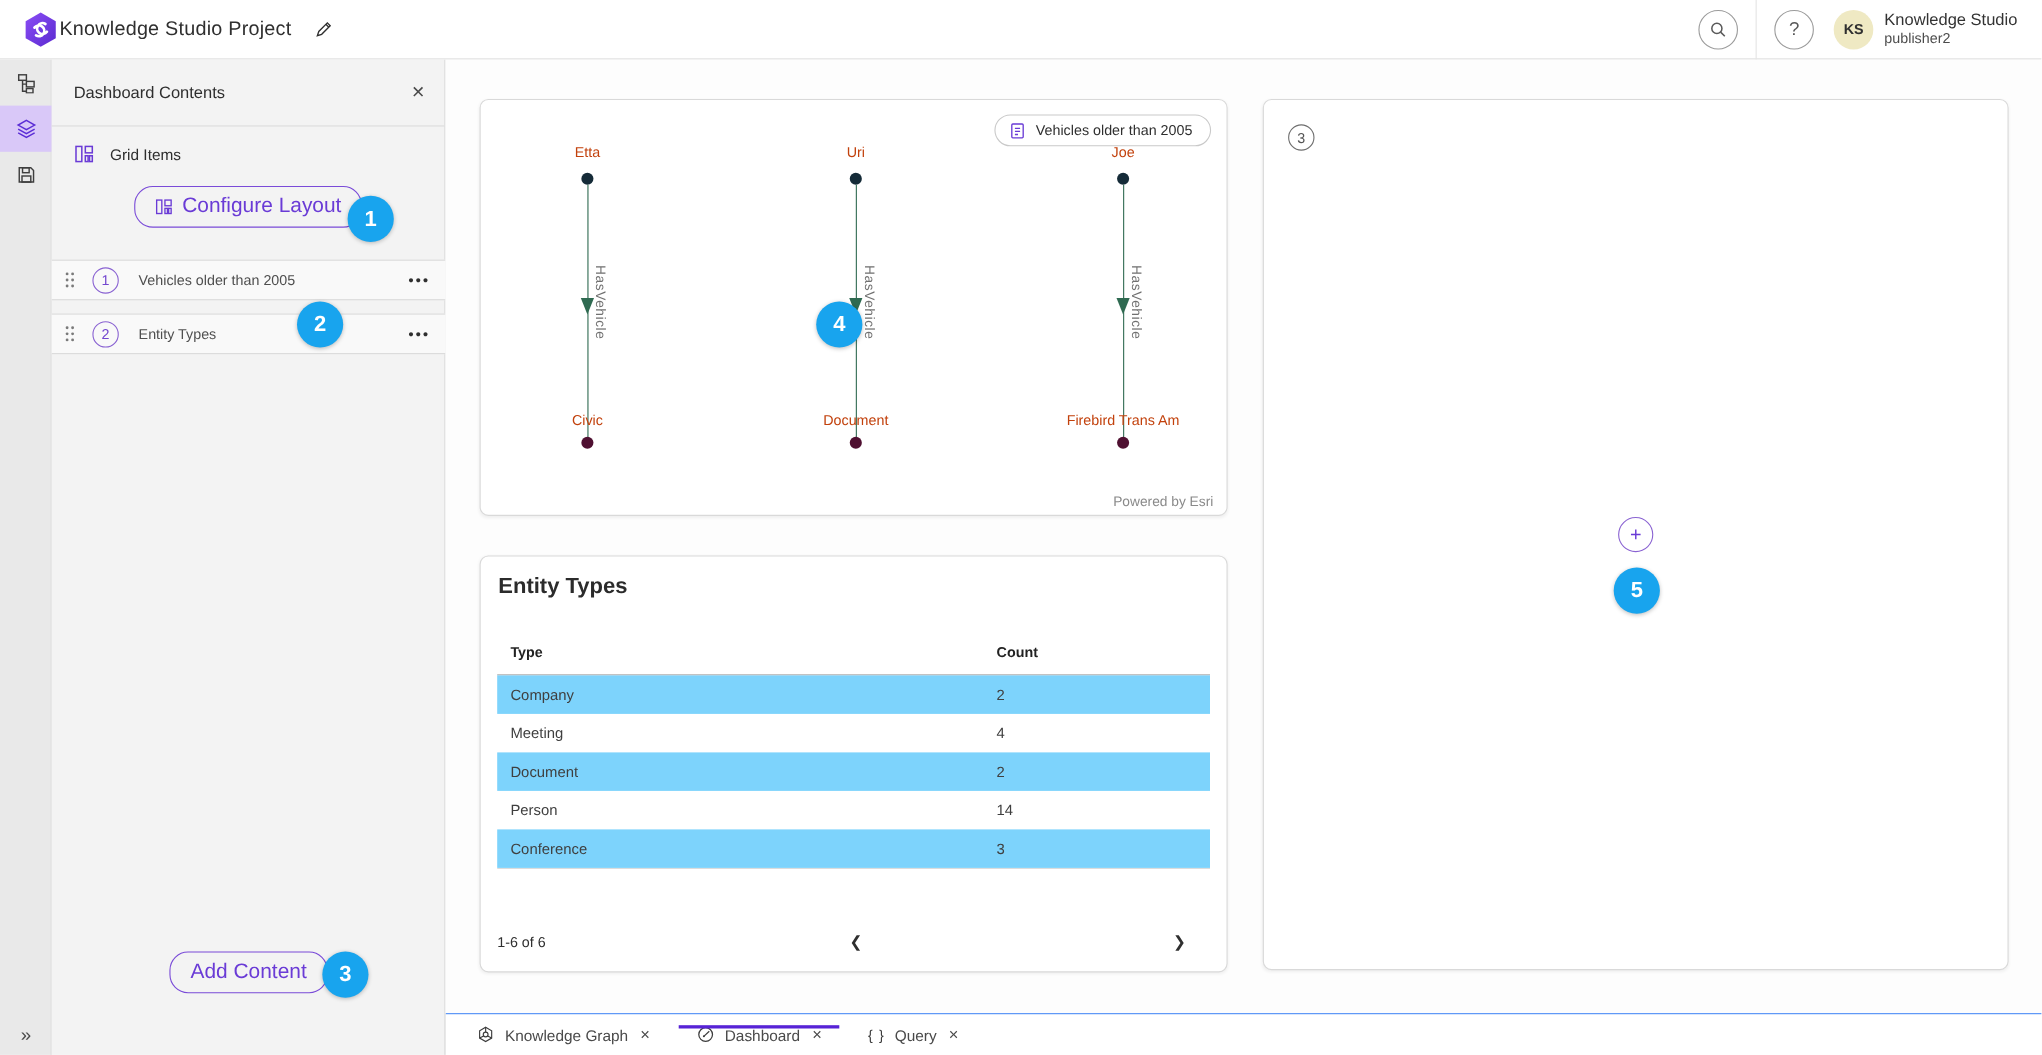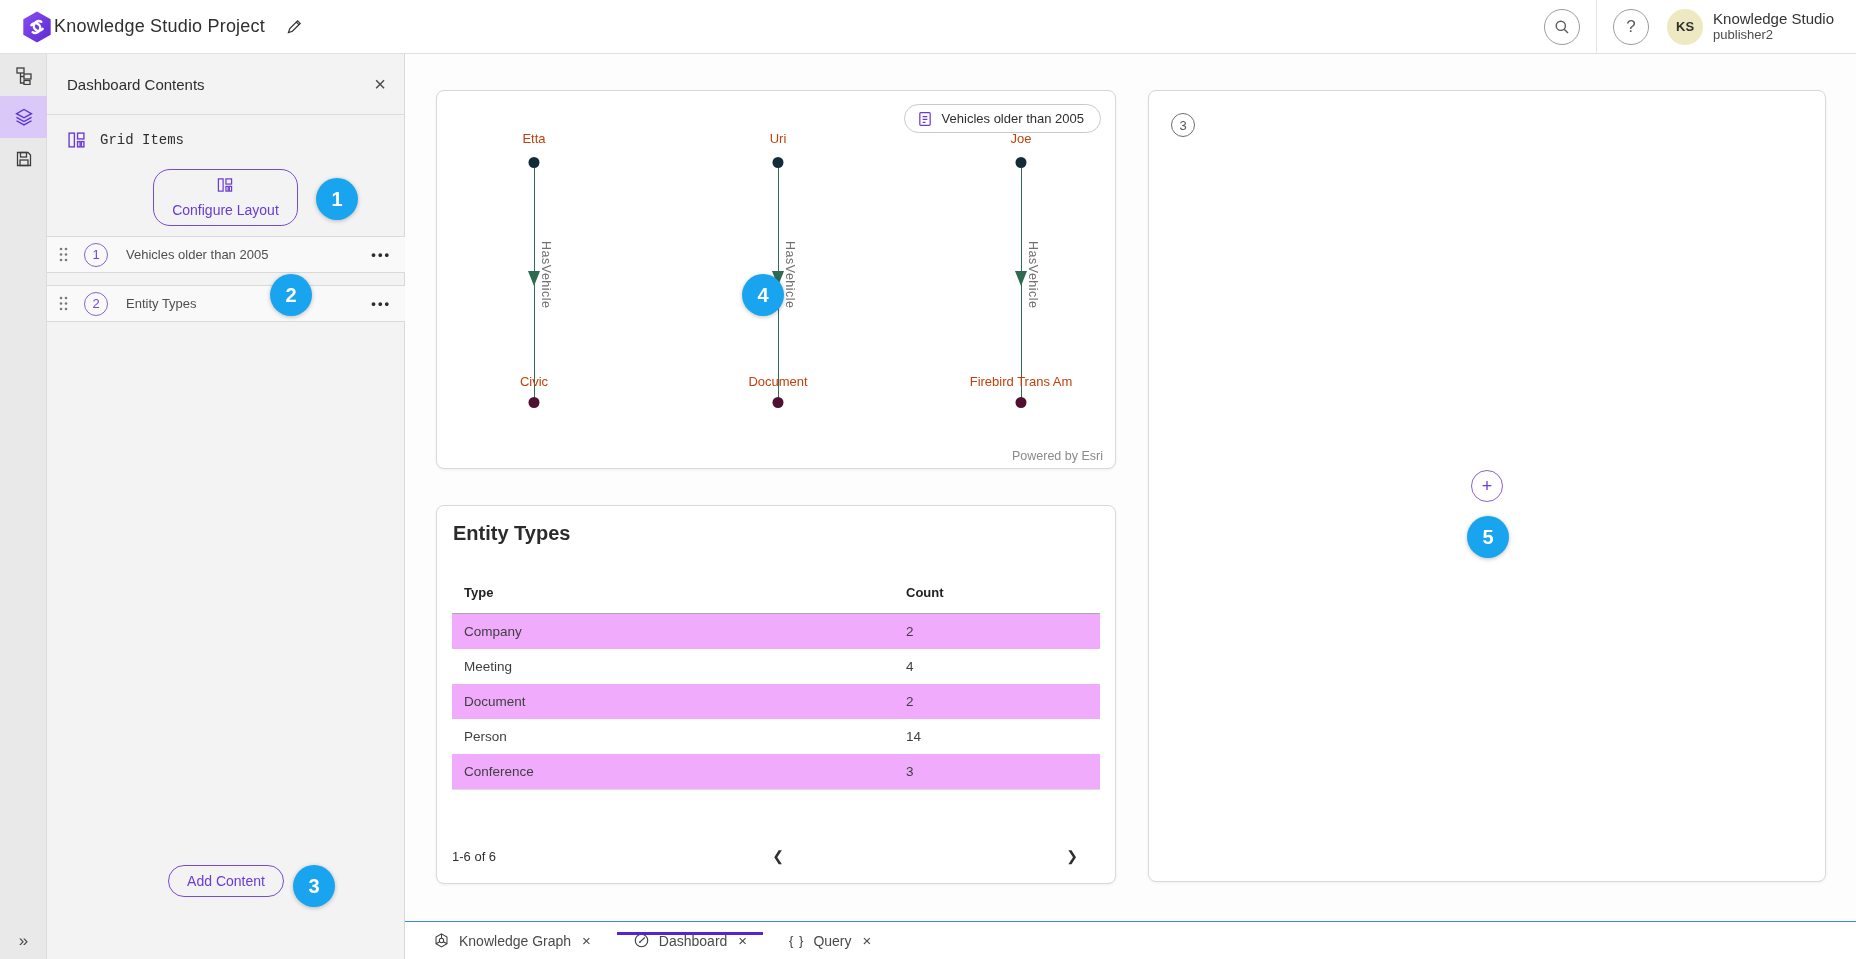--- a/index.html
+++ b/index.html
@@ -28,24 +28,24 @@
   .rail-btn { width:47px; height:42px; display:flex; align-items:center; justify-content:center; cursor:pointer; color:#3e3e3e; }
   .rail-btn.selected { background:#d9c8f8; color:#5c2ed6; }
   .rail-expand { position:absolute; bottom:8px; left:0; width:47px; text-align:center; font-size:17px; color:#4a4a4a; cursor:pointer; }
 
   
   .panel { width:358px; flex:0 0 358px; background:#f3f3f3; border-right:1px solid #d8d8d8; position:relative; }
   .panel-header { height:60px; display:flex; align-items:center; padding:0 18px 0 20px; }
   .panel-title { font-size:15px; color:#2e2e2e; }
   .panel-close { margin-left:auto; font-size:20px; color:#4a4a4a; cursor:pointer; line-height:1; }
   .panel-divider { height:1px; background:#dcdcdc; }
-  .grid-items-row { display:flex; align-items:center; gap:14px; padding:16px 20px 6px 20px;font-family:Liberation Mono, monospace; }
+  .grid-items-row { display:flex; align-items:center; gap:14px; padding:16px 20px 6px 20px; }
   .grid-items-label { font-size:14px; color:#2e2e2e; }
   .configure-wrap { display:flex; justify-content:center; margin-top:14px; }
-  .btn-outline { display:inline-flex; align-items:center; gap:9px; border:1px solid #7a4bd8; color:#6a3bd6; background:transparent; border-radius:17px; font-size:14px; font-family:"Liberation Sans",sans-serif; padding:7px 18px; cursor:pointer;flex-direction:column; }
+  .btn-outline { display:inline-flex; align-items:center; gap:9px; border:1px solid #7a4bd8; color:#6a3bd6; background:transparent; border-radius:17px; font-size:19px; font-family:"Liberation Sans",sans-serif; padding:7px 18px; cursor:pointer; }
   .content-item { position:absolute; left:0; width:358px; height:37px; background:#f9f9f9; border-top:1px solid #d9d9d9; border-bottom:1px solid #d9d9d9; display:flex; align-items:center; padding:0 14px 0 12px; cursor:pointer; }
   .drag-handle { display:flex; margin-right:16px; cursor:grab; }
   .num-circle { width:24px; height:24px; border:1px solid #8a63d2; color:#7347cf; border-radius:50%; font-size:13px; display:flex; align-items:center; justify-content:center; margin-right:18px; flex:0 0 24px; }
   .item-label { font-size:13px; color:#4f4f4f; flex:1; }
   .item-menu { font-size:13px; color:#2f2f2f; letter-spacing:2px; font-weight:bold; cursor:pointer; }
   .add-content-wrap { position:absolute; left:0; width:358px; top:811px; display:flex; justify-content:center; }
 
   
   .main-col { flex:1; display:flex; flex-direction:column; min-width:0; }
   .main-area { flex:1; position:relative; background:#fdfdfd; }
@@ -66,21 +66,21 @@
   .g-line { position:absolute; left:-0.5px; top:77px; height:231px; width:1.5px; background:#2f6a51; }
   .g-arrow { position:absolute; left:0; transform:translateX(-50%); top:180px; width:0; height:0; border-left:6px solid transparent; border-right:6px solid transparent; border-top:15px solid #2f6a51; }
   .g-edge-label { position:absolute; left:5px; top:150px; writing-mode:vertical-rl; font-size:12.5px; color:#707070; letter-spacing:.5px; }
   .attribution { position:absolute; right:12px; bottom:5px; font-size:12.5px; color:#8a8a8a; }
 
   
   .table-title { position:absolute; left:16px; top:16px; font-size:20px; font-weight:bold; color:#2b2b2b; }
   .etable { position:absolute; left:15px; right:15px; top:66px; }
   .et-header { display:flex; height:42px; align-items:center; border-bottom:1px solid #a8a8a8; font-size:13px; font-weight:bold; color:#222; }
   .et-row { display:flex; height:35px; align-items:center; font-size:13.5px; color:#3f3f3f; }
-  .et-row.alt { background:#f0abfc; }
+  .et-row.alt { background:#7dd3fc; }
   .et-rows { border-bottom:1px solid #dcdcdc; }
   .col-type { padding-left:12px; flex:0 0 454px; }
   .col-count { flex:1; }
   .et-pager { position:absolute; left:15px; right:15px; top:330px; height:40px; display:flex; align-items:center; justify-content:space-between; gap:30px; padding-right:16px; font-size:13px; color:#2f2f2f; }
   .pager-btn { font-size:14px; color:#2f2f2f; cursor:pointer; background:none; border:none; font-family:"Liberation Sans",sans-serif; padding:4px 6px; }
 
   
   .corner-num { position:absolute; left:22px; top:22px; width:24px; height:24px; border:1px solid #6e6e6e; border-radius:50%; color:#555; font-size:13px; display:flex; align-items:center; justify-content:center; }
   .plus-btn { position:absolute; left:50%; top:50%; transform:translate(-50%,-50%); width:32px; height:32px; border-radius:50%; border:1px solid #8a63d2; color:#6a3bd6; background:#fff; font-size:18px; display:flex; align-items:center; justify-content:center; cursor:pointer; line-height:1; }
 

